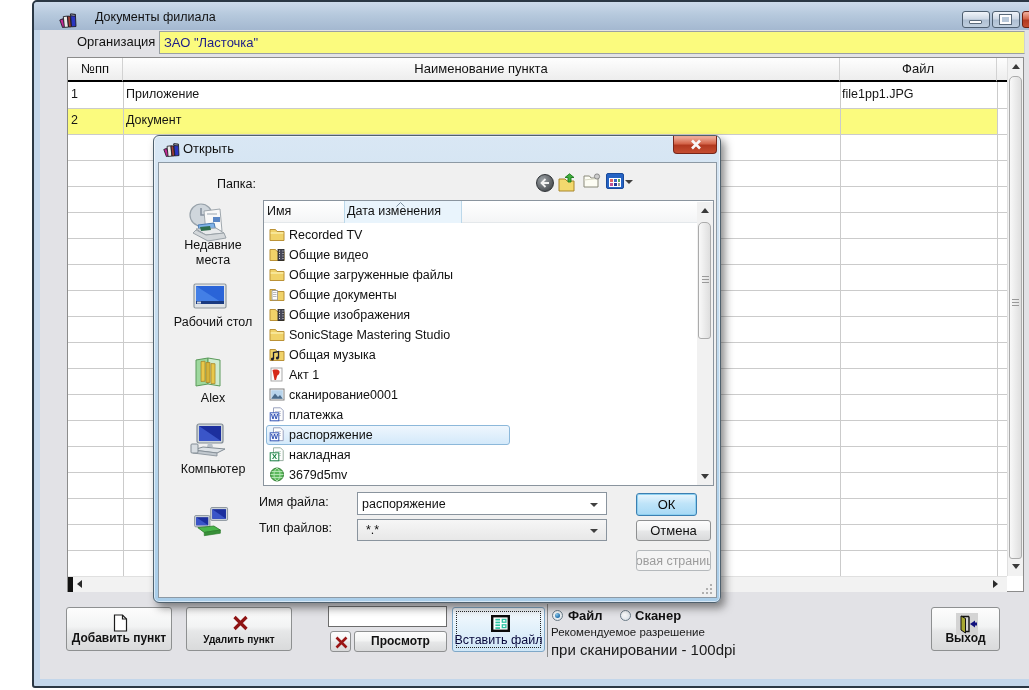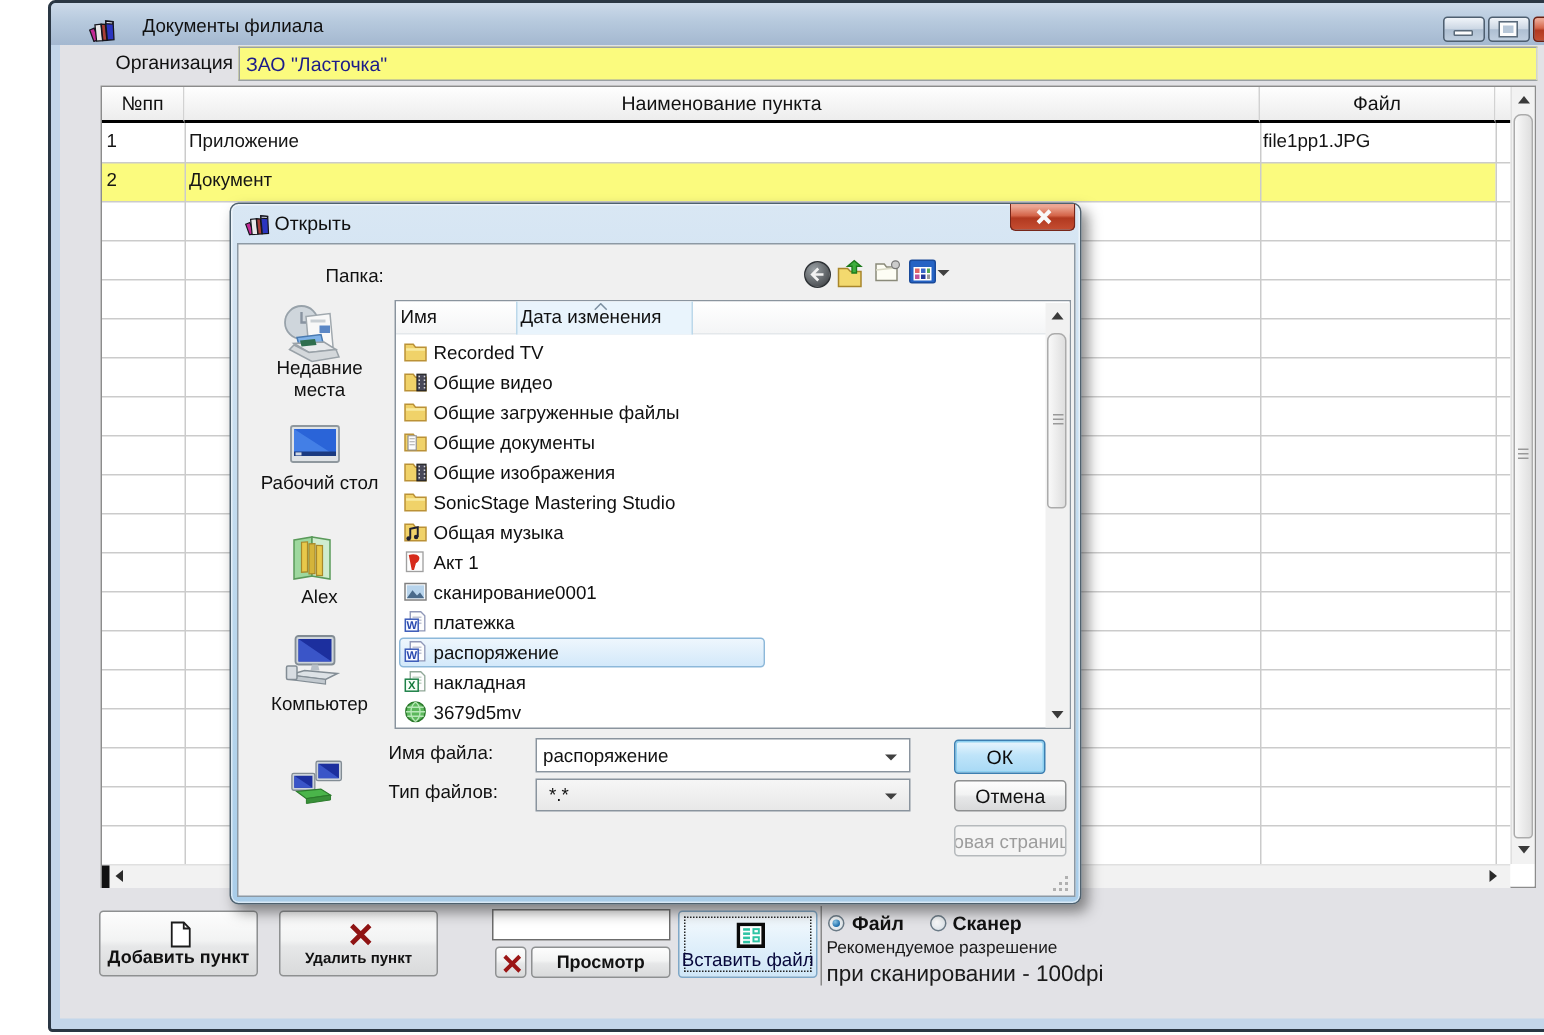--- a/index.html
+++ b/index.html
@@ -182,20 +182,30 @@
     <div class="abs" style="left:0;right:0;bottom:4px;text-align:center;font-size:12.5px;color:#06063a;white-space:nowrap">Вставить файл</div>
   </div>
   <div class="abs" style="left:516px;top:604px;width:1px;height:53px;background:#8a8a8a"></div>
   <div class="abs" style="left:521px;top:610px;width:11px;height:11px;border:1px solid #6a7a86;border-radius:50%;background:radial-gradient(circle at 40% 35%,#ffffff,#e2e8ec 70%,#c8d2da)"></div>
   <div class="abs" style="left:524px;top:613px;width:5px;height:5px;border-radius:50%;background:radial-gradient(circle at 35% 30%,#8ecbee,#1769a8 75%)"></div>
   <div class="abs" style="left:537px;top:608px;font-size:13px;font-weight:bold;color:#111">Файл</div>
   <div class="abs" style="left:589px;top:610px;width:11px;height:11px;border:1px solid #6a7a86;border-radius:50%;background:radial-gradient(circle at 40% 35%,#ffffff,#dfe5ea 70%,#c8d2da)"></div>
   <div class="abs" style="left:604px;top:608px;font-size:13px;font-weight:bold;color:#111">Сканер</div>
   <div class="abs" style="left:520px;top:626px;font-size:11.5px;color:#1a1a1a">Рекомендуемое разрешение</div>
   <div class="abs" style="left:520px;top:641px;font-size:15px;color:#1a1a1a">при сканировании - 100dpi</div>
+  <div class="abs btn bigbtn" style="left:900px;width:69px">
+    <div class="abs" style="left:24px;top:5px;width:22px;height:22px;background:#d4d4d4"></div>
+    <svg class="abs" style="left:24px;top:5px" width="22" height="22" viewBox="0 0 22 22">
+      <path d="M5 3.5 H13 M13 3.5 V18.5 H9" fill="none" stroke="#111" stroke-width="1.4"></path>
+      <path d="M5 3 L9.5 5.5 V20 L5 17 Z" fill="#a8a832" stroke="#111" stroke-width="1"></path>
+      <path d="M19 7.5 L14 11 L19 14.5 Z" fill="#12127e"></path>
+      <rect x="18" y="9.5" width="3" height="3" fill="#12127e"></rect>
+    </svg>
+    <div class="abs" style="left:0;right:0;bottom:5px;font-size:12px;font-weight:bold">Выход</div>
+  </div>
 
   <div class="abs" id="dlg">
     <svg class="abs" style="left:9px;top:5px" width="17" height="16" viewBox="0 0 18 17">
       <g stroke="#15151c" stroke-width="0.85">
         <polygon points="0.8,9.0 3.8,7.8 6.6,15.6 3.6,16.6" fill="#c32a96"></polygon>
       <polygon points="4.3,5.6 8.3,5.1 9.4,16.1 5.4,16.4" fill="#e9e9e9"></polygon>
       <polygon points="8.5,5.1 11.2,5.3 12.3,15.9 9.6,16.0" fill="#a84038"></polygon>
       <polygon points="11.4,3.0 16.4,3.4 17.0,15.5 12.6,15.8" fill="#2a35c0"></polygon>
       <polygon points="11.5,3.1 16.3,3.5 16.1,5.1 11.7,4.7" fill="#dfe3f5"></polygon>
     </g>

